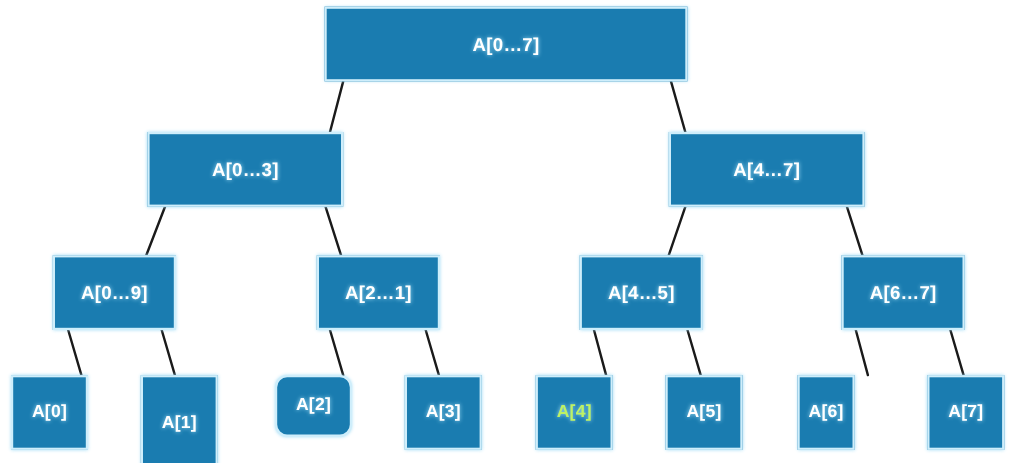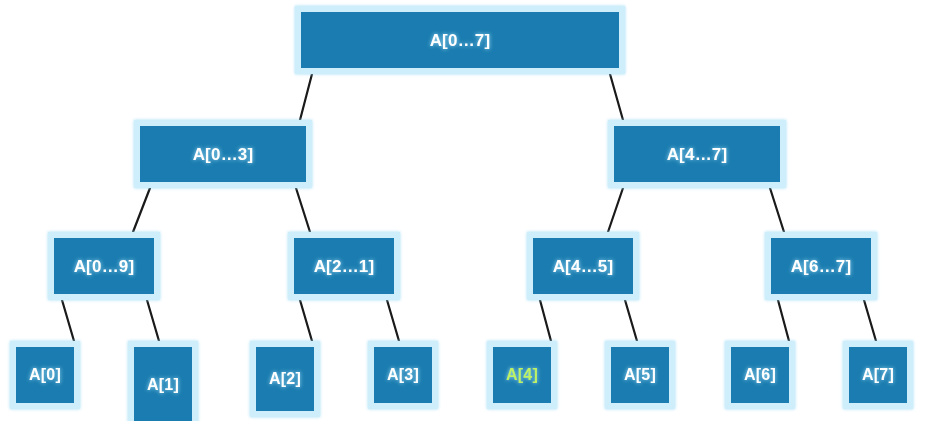--- a/index.html
+++ b/index.html
@@ -24,21 +24,21 @@
     height: 421px;
     pointer-events: none;
   }
   .node {
     position: absolute;
     box-sizing: border-box;
     display: flex;
     align-items: center;
     justify-content: center;
     background: #1a7cb0;
-    border: 6px solid #f9a8d4;
+    border: 2px solid #f9a8d4;
     box-shadow: 0 0 3px rgba(160, 220, 245, 0.95);
     z-index: 2;
   }
   .node-label {
     color: #ffffff;
     font-family: "Liberation Sans", sans-serif;
     font-weight: bold;
     font-size: 17px;
     letter-spacing: 0.2px;
     line-height: 1;
@@ -91,32 +91,32 @@
       </div>
       <div class="node level-2" style="left: 765px; top: 232px; width: 112px; height: 68px; background: rgb(26, 124, 176); border-color: rgb(207, 238, 251);">
         <span class="node-label" style="color: rgb(255, 255, 255);">A[6…7]</span>
       </div>
       <div class="node level-3" style="left: 10px; top: 341px; width: 70px; height: 68px; background: rgb(26, 124, 176); border-color: rgb(207, 238, 251); align-items: center;">
         <span class="node-label" style="color: rgb(255, 255, 255);">A[0]</span>
       </div>
       <div class="node level-3" style="left: 128px; top: 341px; width: 70px; height: 87px; background: rgb(26, 124, 176); border-color: rgb(207, 238, 251);">
         <span class="node-label" style="color: rgb(255, 255, 255);">A[1]</span>
       </div>
-      <div class="node level-3" style="left: 250px; top: 341px; width: 70px; height: 76px; background: rgb(26, 124, 176); border-color: rgb(207, 238, 251);">
+      <div class="node level-3" style="left: 250px; top: 341px; width: 70px; height: 56px; background: rgb(26, 124, 176); border-color: rgb(207, 238, 251); border-radius: 11px;">
         <span class="node-label" style="color: rgb(255, 255, 255);">A[2]</span>
       </div>
       <div class="node level-3" style="left: 368px; top: 341px; width: 70px; height: 68px; background: rgb(26, 124, 176); border-color: rgb(207, 238, 251);">
         <span class="node-label" style="color: rgb(255, 255, 255);">A[3]</span>
       </div>
       <div class="node level-3" style="left: 487px; top: 341px; width: 70px; height: 68px; background: rgb(26, 124, 176); border-color: rgb(207, 238, 251);">
         <span class="node-label" style="color: #bef264;">A[4]</span>
       </div>
       <div class="node level-3" style="left: 605px; top: 341px; width: 70px; height: 68px; background: rgb(26, 124, 176); border-color: rgb(207, 238, 251);">
         <span class="node-label" style="color: rgb(255, 255, 255);">A[5]</span>
       </div>
-      <div class="node level-3" style="left: 725px; top: 341px; width: 70px; height: 68px; background: rgb(26, 124, 176); border-color: rgb(207, 238, 251);">
+      <div class="node level-3" style="left: 725px; top: 341px; width: 52px; height: 68px; background: rgb(26, 124, 176); border-color: rgb(207, 238, 251);">
         <span class="node-label" style="color: rgb(255, 255, 255);">A[6]</span>
       </div>
       <div class="node level-3" style="left: 843px; top: 341px; width: 70px; height: 68px; background: rgb(26, 124, 176); border-color: rgb(207, 238, 251);">
         <span class="node-label" style="color: rgb(255, 255, 255);">A[7]</span>
       </div>
     </div>
 </div>
 
 </body></html>

